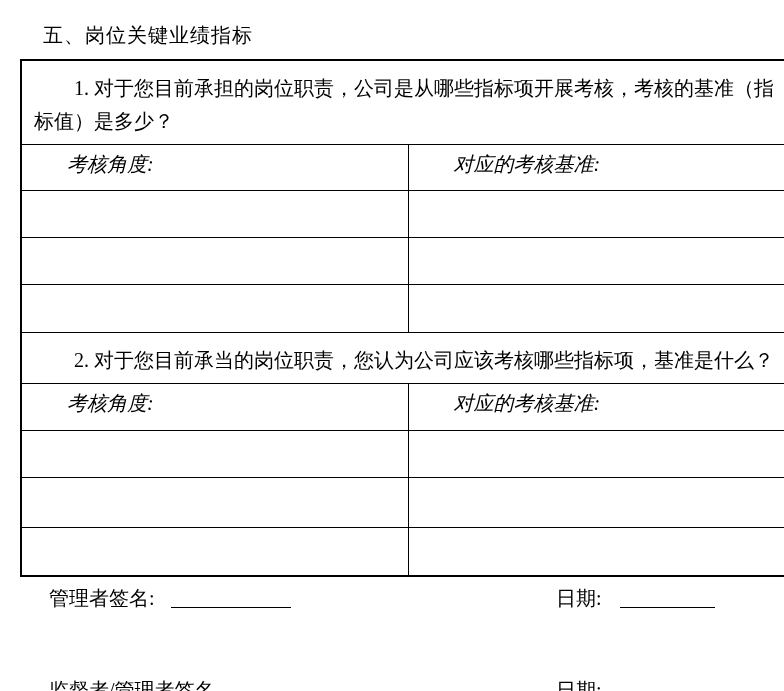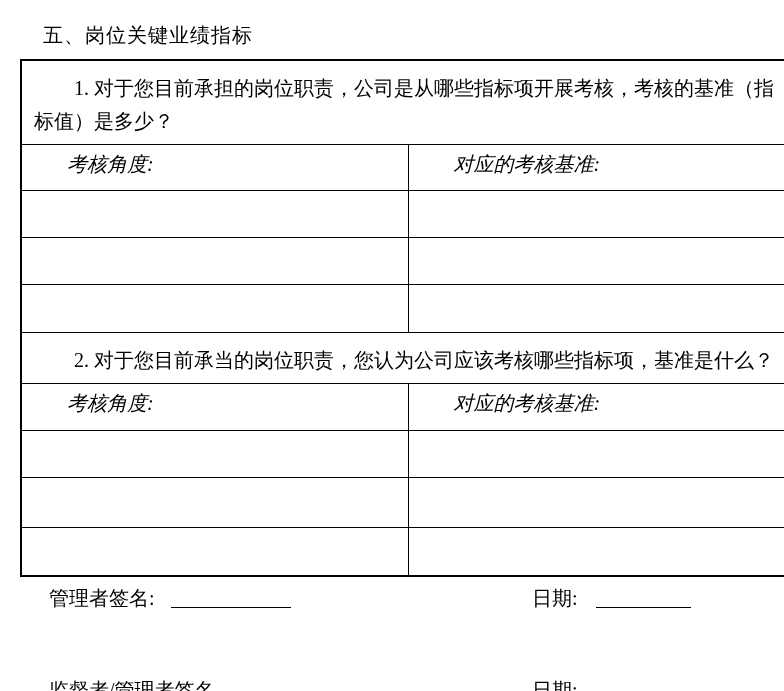--- a/index.html
+++ b/index.html
@@ -45,21 +45,21 @@
   .h80  { height: 80px; }
   .h46  { height: 46px; }
   .h47  { height: 47px; margin-top: 37px; }
   .h48  { height: 48px; }
   .h50  { height: 50px; }
 
   .sig-row { position: absolute; left: 0; width: 784px; font-size: 20px; line-height: 26px; }
   .sig-row-1 { top: 561px; }
   .sig-row-2 { top: 653px; }
   .sig-left { position: absolute; left: 25px; white-space: nowrap; }
-  .sig-date { position: absolute; left: 508px; white-space: nowrap; }
+  .sig-date { position: absolute; left: 532px; white-space: nowrap; }
 
   .blank {
     display: inline-block;
     border-bottom: 1px solid #000000;
     height: 20px;
     position: relative; top: 3px;
   }
   .w120 { width: 120px; margin-left: 10px; }
   .w95  { width: 95px;  margin-left: 12px; }
   .w95n { width: 95px;  margin-left: 2px; }

